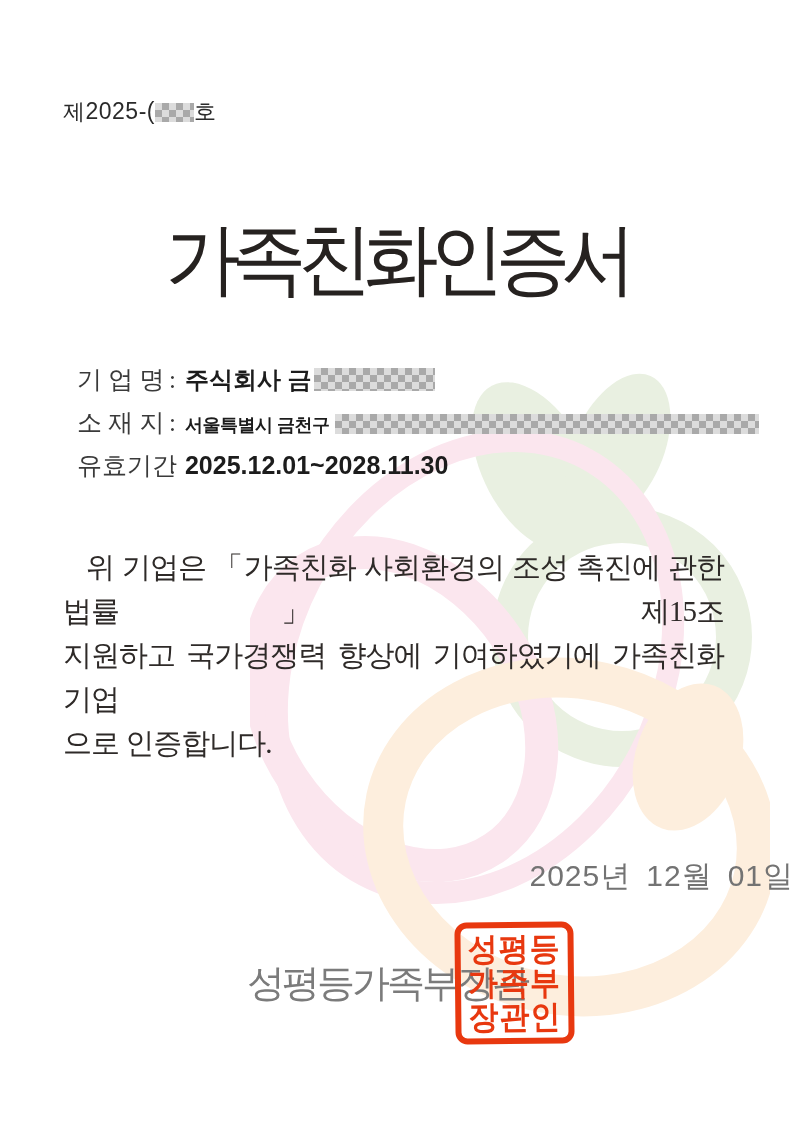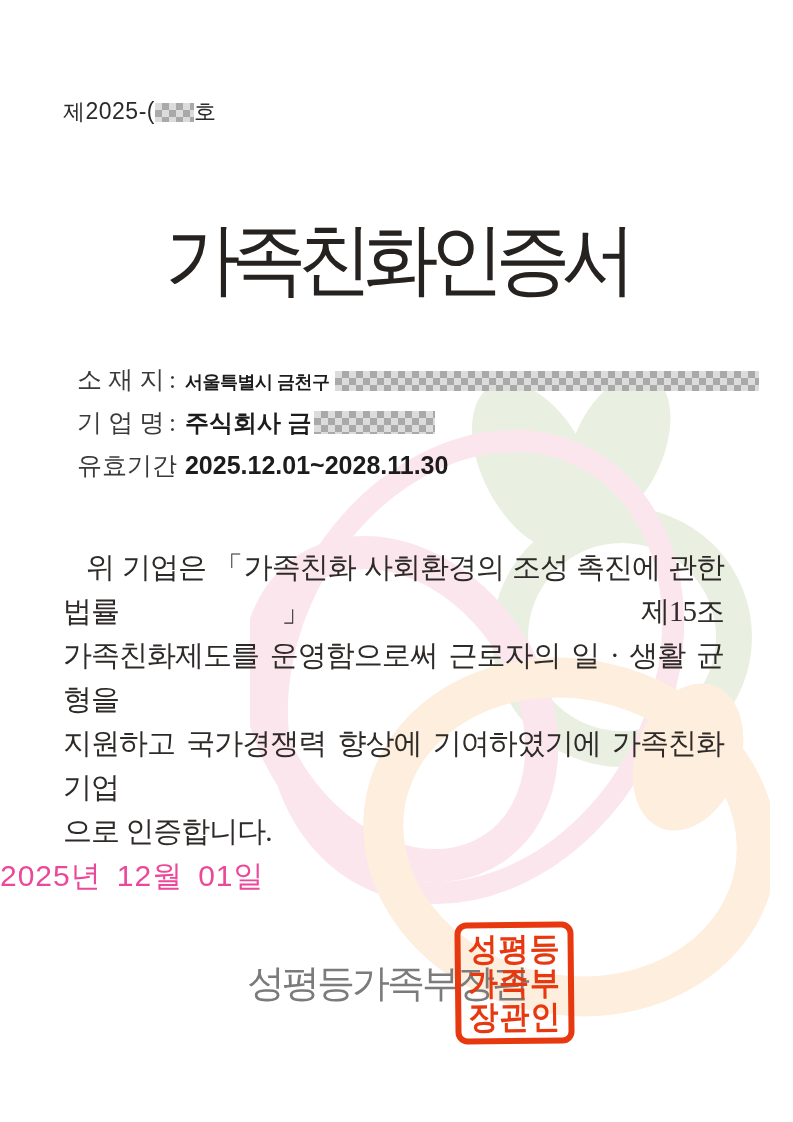--- a/index.html
+++ b/index.html
@@ -96,23 +96,23 @@
   }
   .body-line { text-align: justify; text-align-last: justify; }
   .body-line.first { text-indent: 23px; }
   .body-line.last { text-align: left; text-align-last: left; }
   
   .issue-date {
     position: absolute;
     left: 0; top: 839px;
     width: 100%;
     z-index: 1;
-    text-align: left;
+    text-align: right;
     font-size: 30px;
-    color: #ec4899;
+    color: #737373;
     white-space: nowrap;
   }
   .issue-date .num { font-family: "Liberation Sans", sans-serif; letter-spacing: 1px; }
   .issue-date .unit { font-family: "Liberation Serif", serif; }
   .issue-date .gap { display: inline-block; width: 16px; }
   
   .issuer {
     position: absolute;
     left: 247px; top: 941px;
     z-index: 2;
@@ -169,34 +169,33 @@
     <ellipse cx="438" cy="420" rx="52" ry="76" fill="#fdeedd" transform="rotate(20 438 420)"></ellipse>
   </svg>
 
   <div class="doc-number">
     <span>제</span><span class="num">2025-(</span><span class="mosaic"></span><span>호</span>
   </div>
 
   <div class="title">가족친화인증서</div>
 
   <div class="fields">
+    <div class="field-row row-company">
+      <span class="field-label">기 업 명</span><span class="field-colon">:</span><span class="field-value">주식회사 금</span><span class="mosaic"></span>
+    </div>
     <div class="field-row row-address">
       <span class="field-label">소 재 지</span><span class="field-colon">:</span><span class="field-value">서울특별시 금천구</span><span class="mosaic"></span>
-    </div>
-    <div class="field-row row-company">
-      <span class="field-label">기 업 명</span><span class="field-colon">:</span><span class="field-value">주식회사 금</span><span class="mosaic"></span>
     </div>
     <div class="field-row row-validity">
       <span class="field-label">유효기간</span><span class="field-colon">:</span><span class="field-value">2025.12.01~2028.11.30</span>
     </div>
   </div>
 
   <div class="body-text">
     <div class="body-line first">위 기업은 「가족친화 사회환경의 조성 촉진에 관한 법률」 제15조</div>
-    <div class="body-line">가족친화제도를 운영함으로써 근로자의 일 · 생활 균형을</div>
     <div class="body-line">지원하고 국가경쟁력 향상에 기여하였기에 가족친화기업</div>
     <div class="body-line last">으로 인증합니다.</div>
   </div>
 
   <div class="issue-date">
     <span class="num">2025</span><span class="unit">년</span><span class="gap"></span><span class="num">12</span><span class="unit">월</span><span class="gap"></span><span class="num">01</span><span class="unit">일</span>
   </div>
 
   <div class="issuer">성평등가족부장관</div>
 

